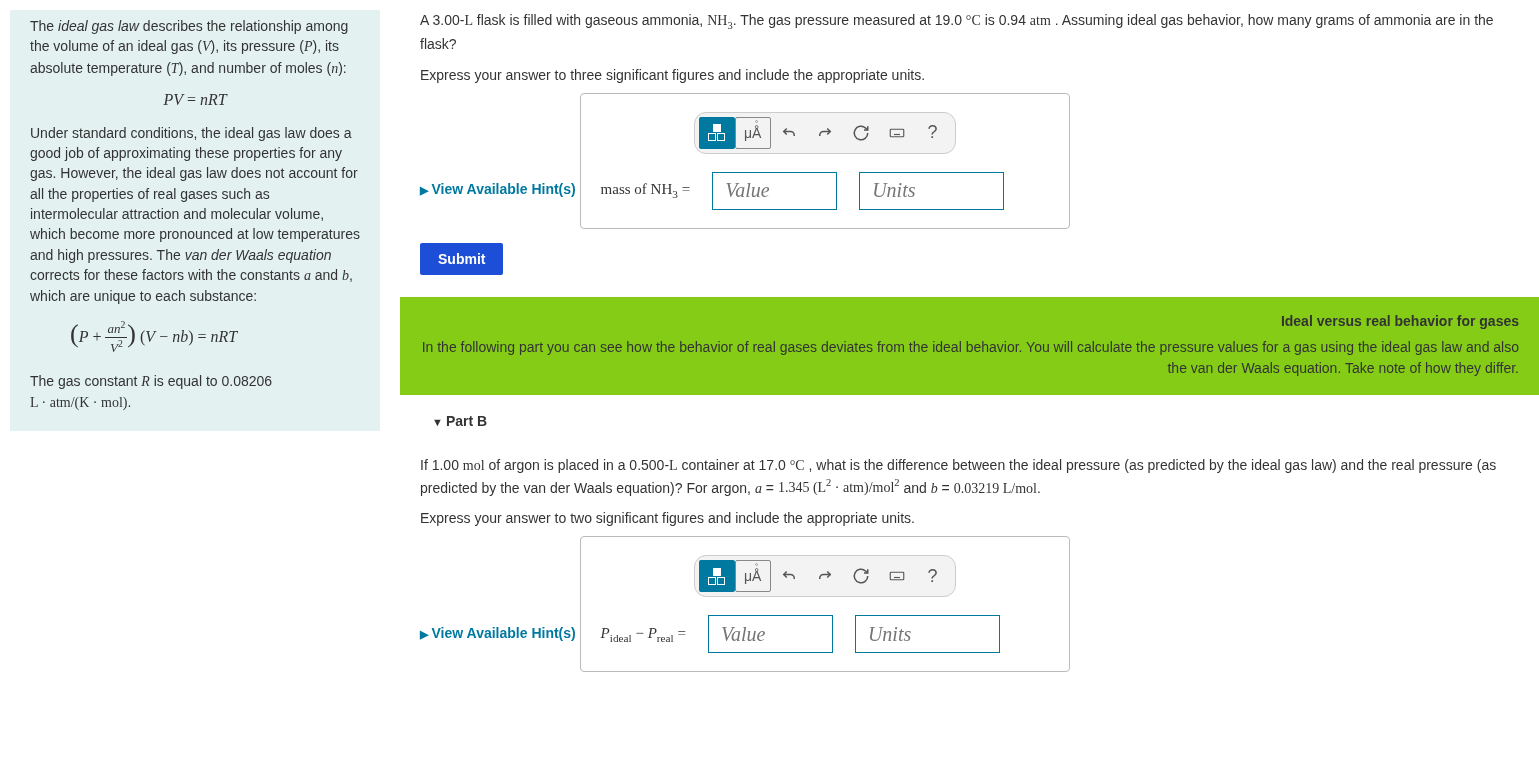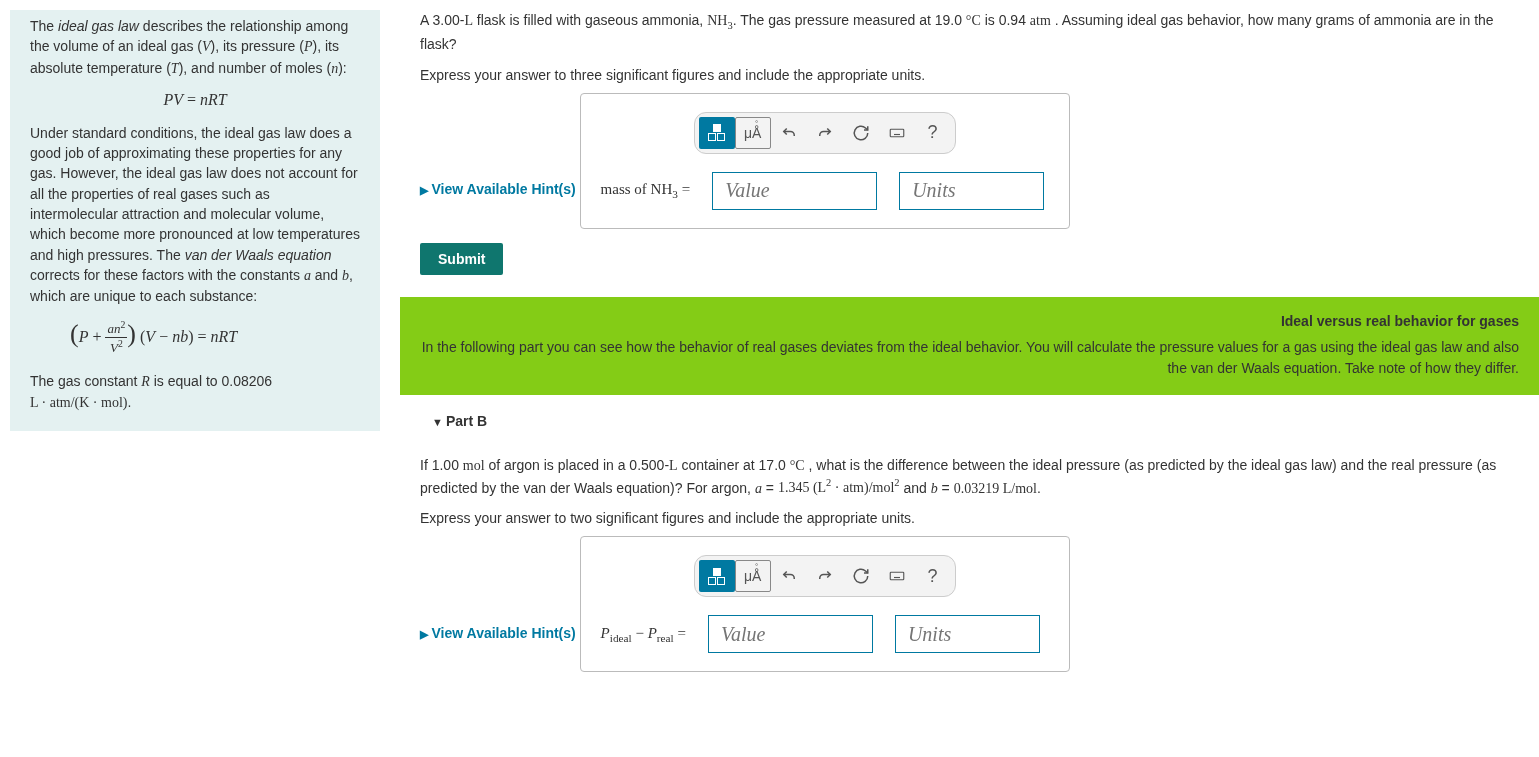--- a/index.html
+++ b/index.html
@@ -20,23 +20,23 @@
 .toolbar { display: flex; justify-content: center; align-items: center; gap: 0; margin-bottom: 18px; background: #f3f3f3; border: 1px solid #ccc; border-radius: 12px; padding: 4px; width: fit-content; margin-left: auto; margin-right: auto; }
 .tool-btn { width: 36px; height: 32px; display: flex; align-items: center; justify-content: center; cursor: pointer; font-size: 16px; color: #555; border-radius: 2px; }
 .tool-btn.fraction { background: #0079a1; color: #fff; display:flex; flex-direction:column; gap:1px; justify-content:center; align-items:center; }
 .tool-btn.fraction .frac-row { display:flex; gap:1px; }
 .frac-box { width:8px; height:8px; border:1px solid #fff; }
 .tool-btn.units { border:1px solid #888; font-size:14px; }
 .tool-btn svg { width:18px; height:18px; }
 .input-row { display: flex; align-items: center; gap: 22px; }
 .input-label { font-family: Georgia, 'Times New Roman', serif; font-size: 15px; }
 .value-input, .units-input { height: 38px; border: 1px solid #0079a1; font-family: Georgia, 'Times New Roman', serif; font-style: italic; font-size: 20px; color: #888; padding: 0 12px; }
-.value-input { width: 165px; }
+.value-input { width: 125px; }
 .units-input { width: 145px; }
-.submit-btn { background: #0f766e; color: #fff; border: none; padding: 8px 18px; font-size: 14px; font-weight: bold; cursor: pointer; border-radius: 2px; }
+.submit-btn { background: #1d4ed8; color: #fff; border: none; padding: 8px 18px; font-size: 14px; font-weight: bold; cursor: pointer; border-radius: 2px; }
 .info-banner { background: #84cc16; padding: 16px 20px; margin: 22px 8px 18px -20px; width: calc(100% + 40px); text-align: right; }
 .info-banner h3 { font-size: 14px; font-weight: bold; margin-bottom: 8px; }
 .info-banner p { line-height: 1.5; }
 .part-header { font-weight: bold; font-size: 14px; margin: 14px 0 26px 12px; }
 .part-header:before { content: "▼   "; font-size: 11px; }
 sub { font-size: 0.75em; }
 sup { font-size: 0.75em; }
 </style>
 </head>
 <body>

